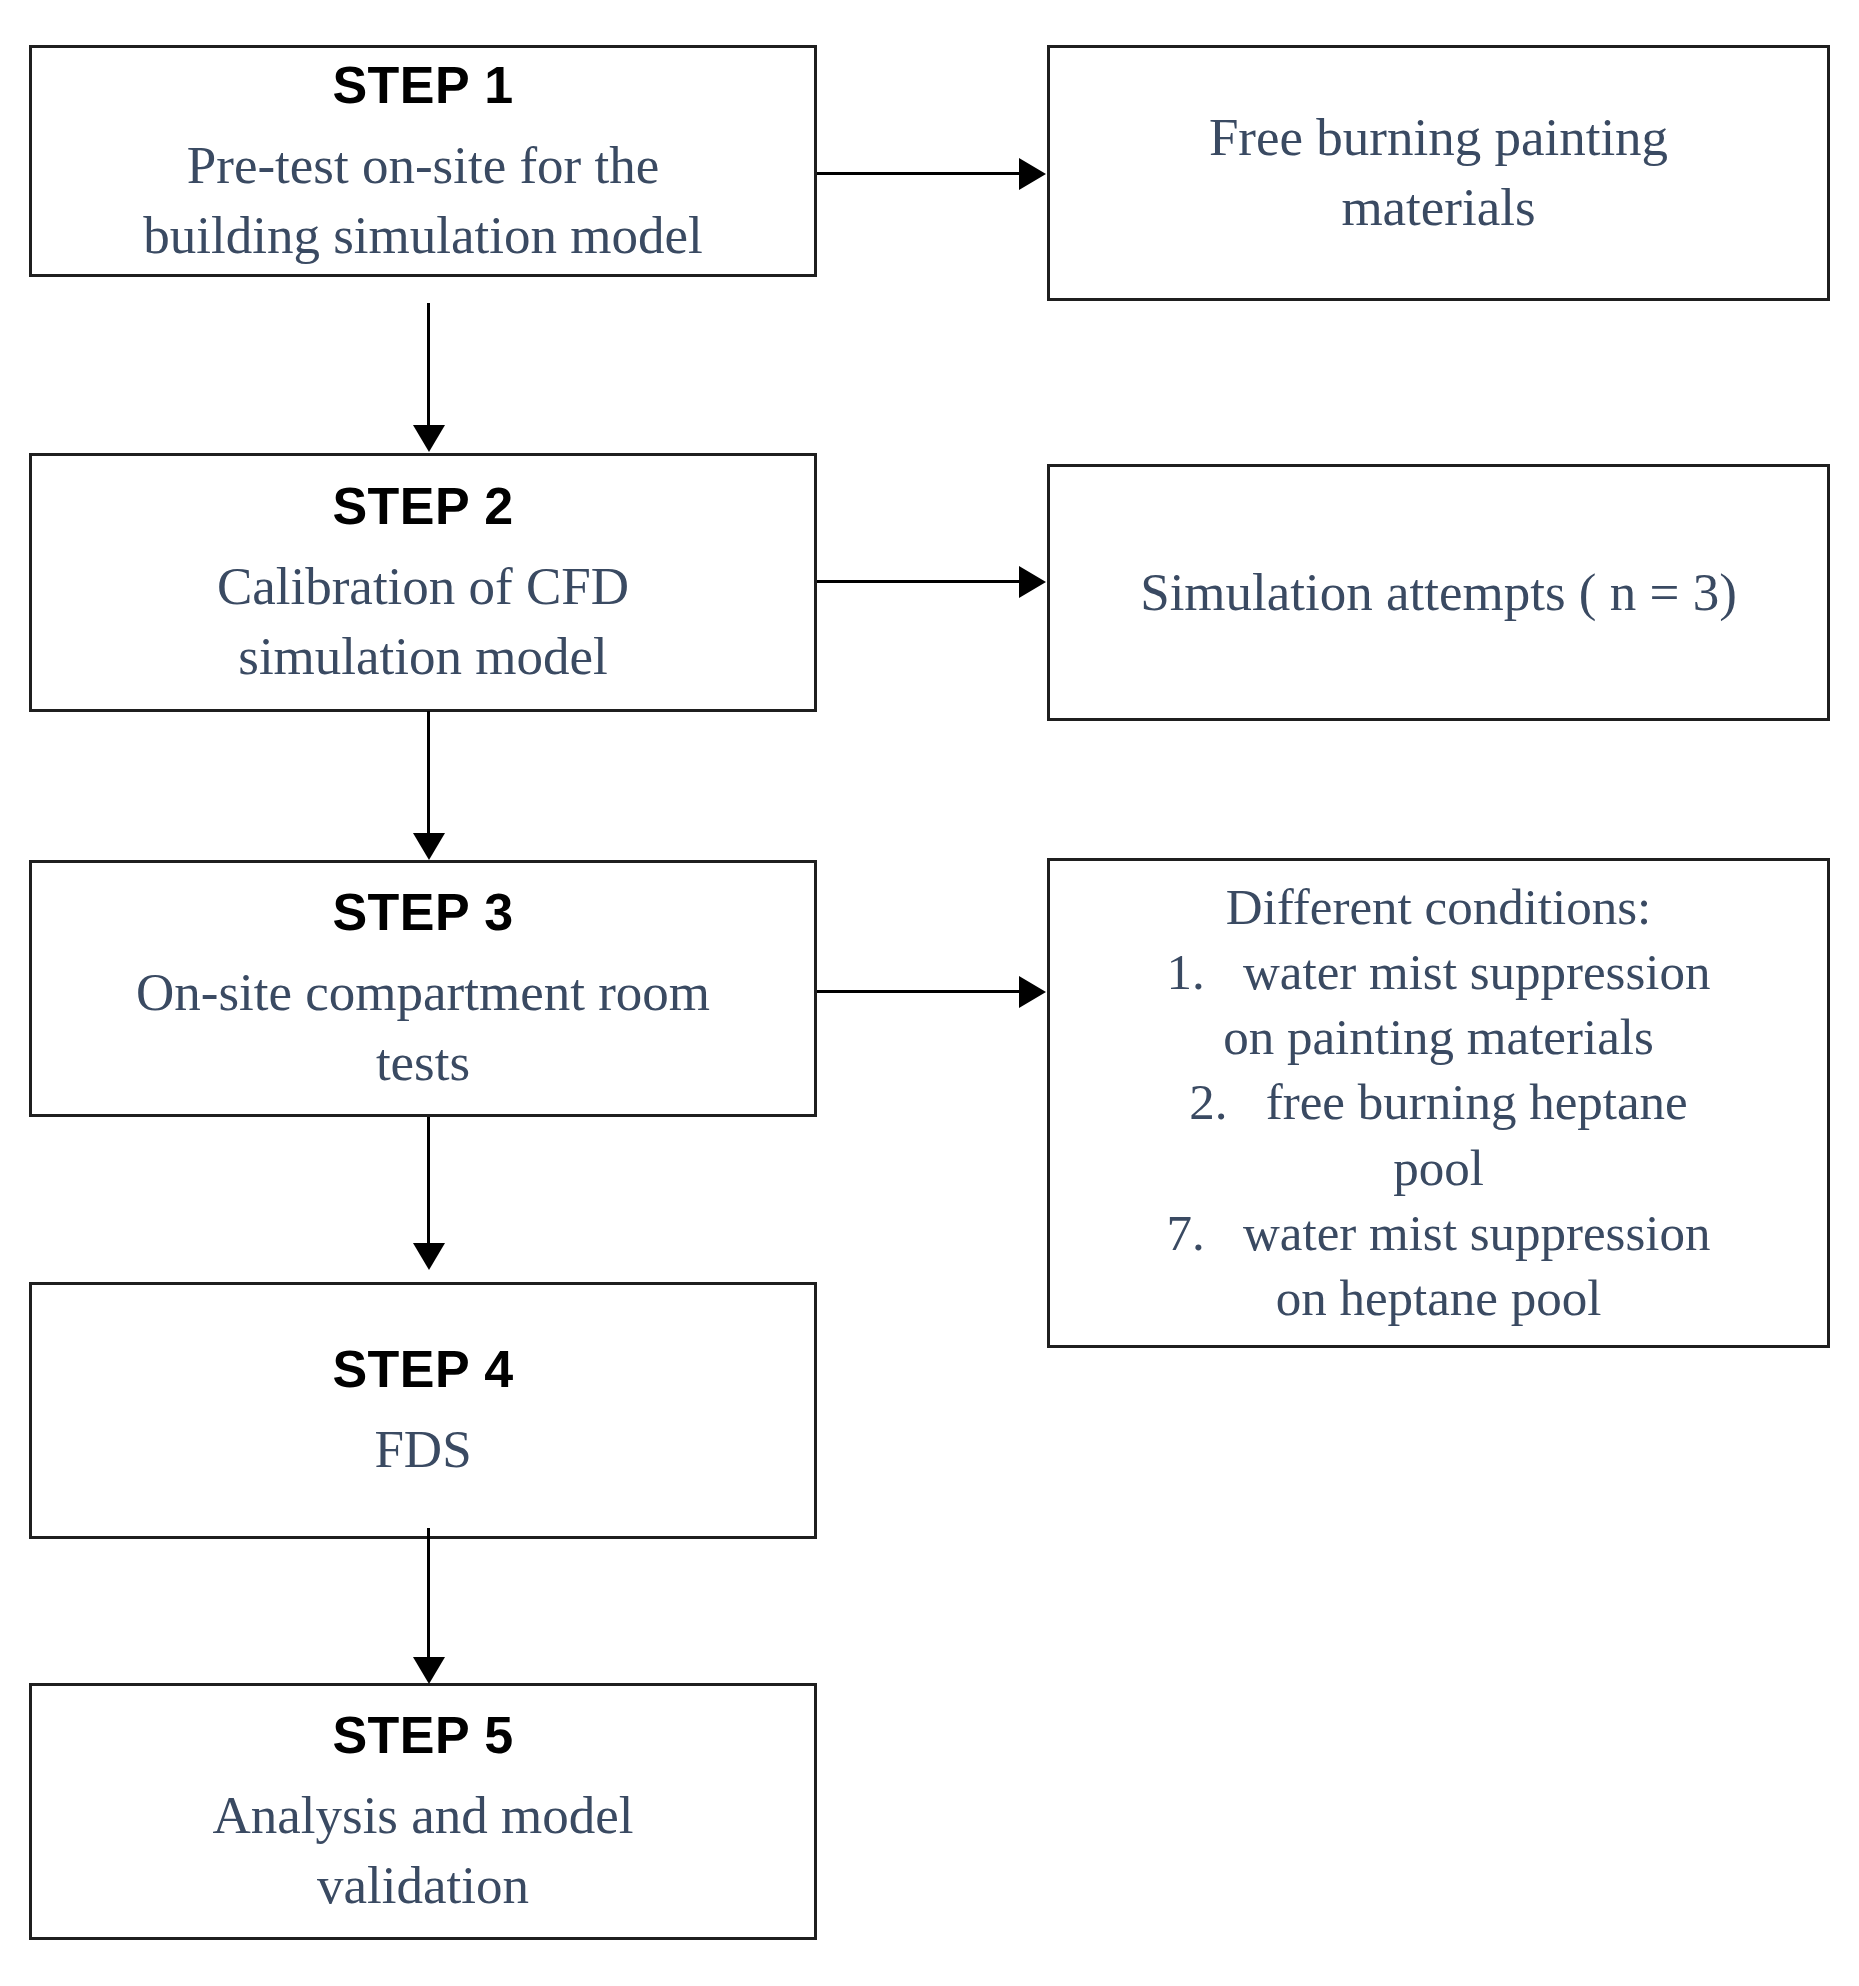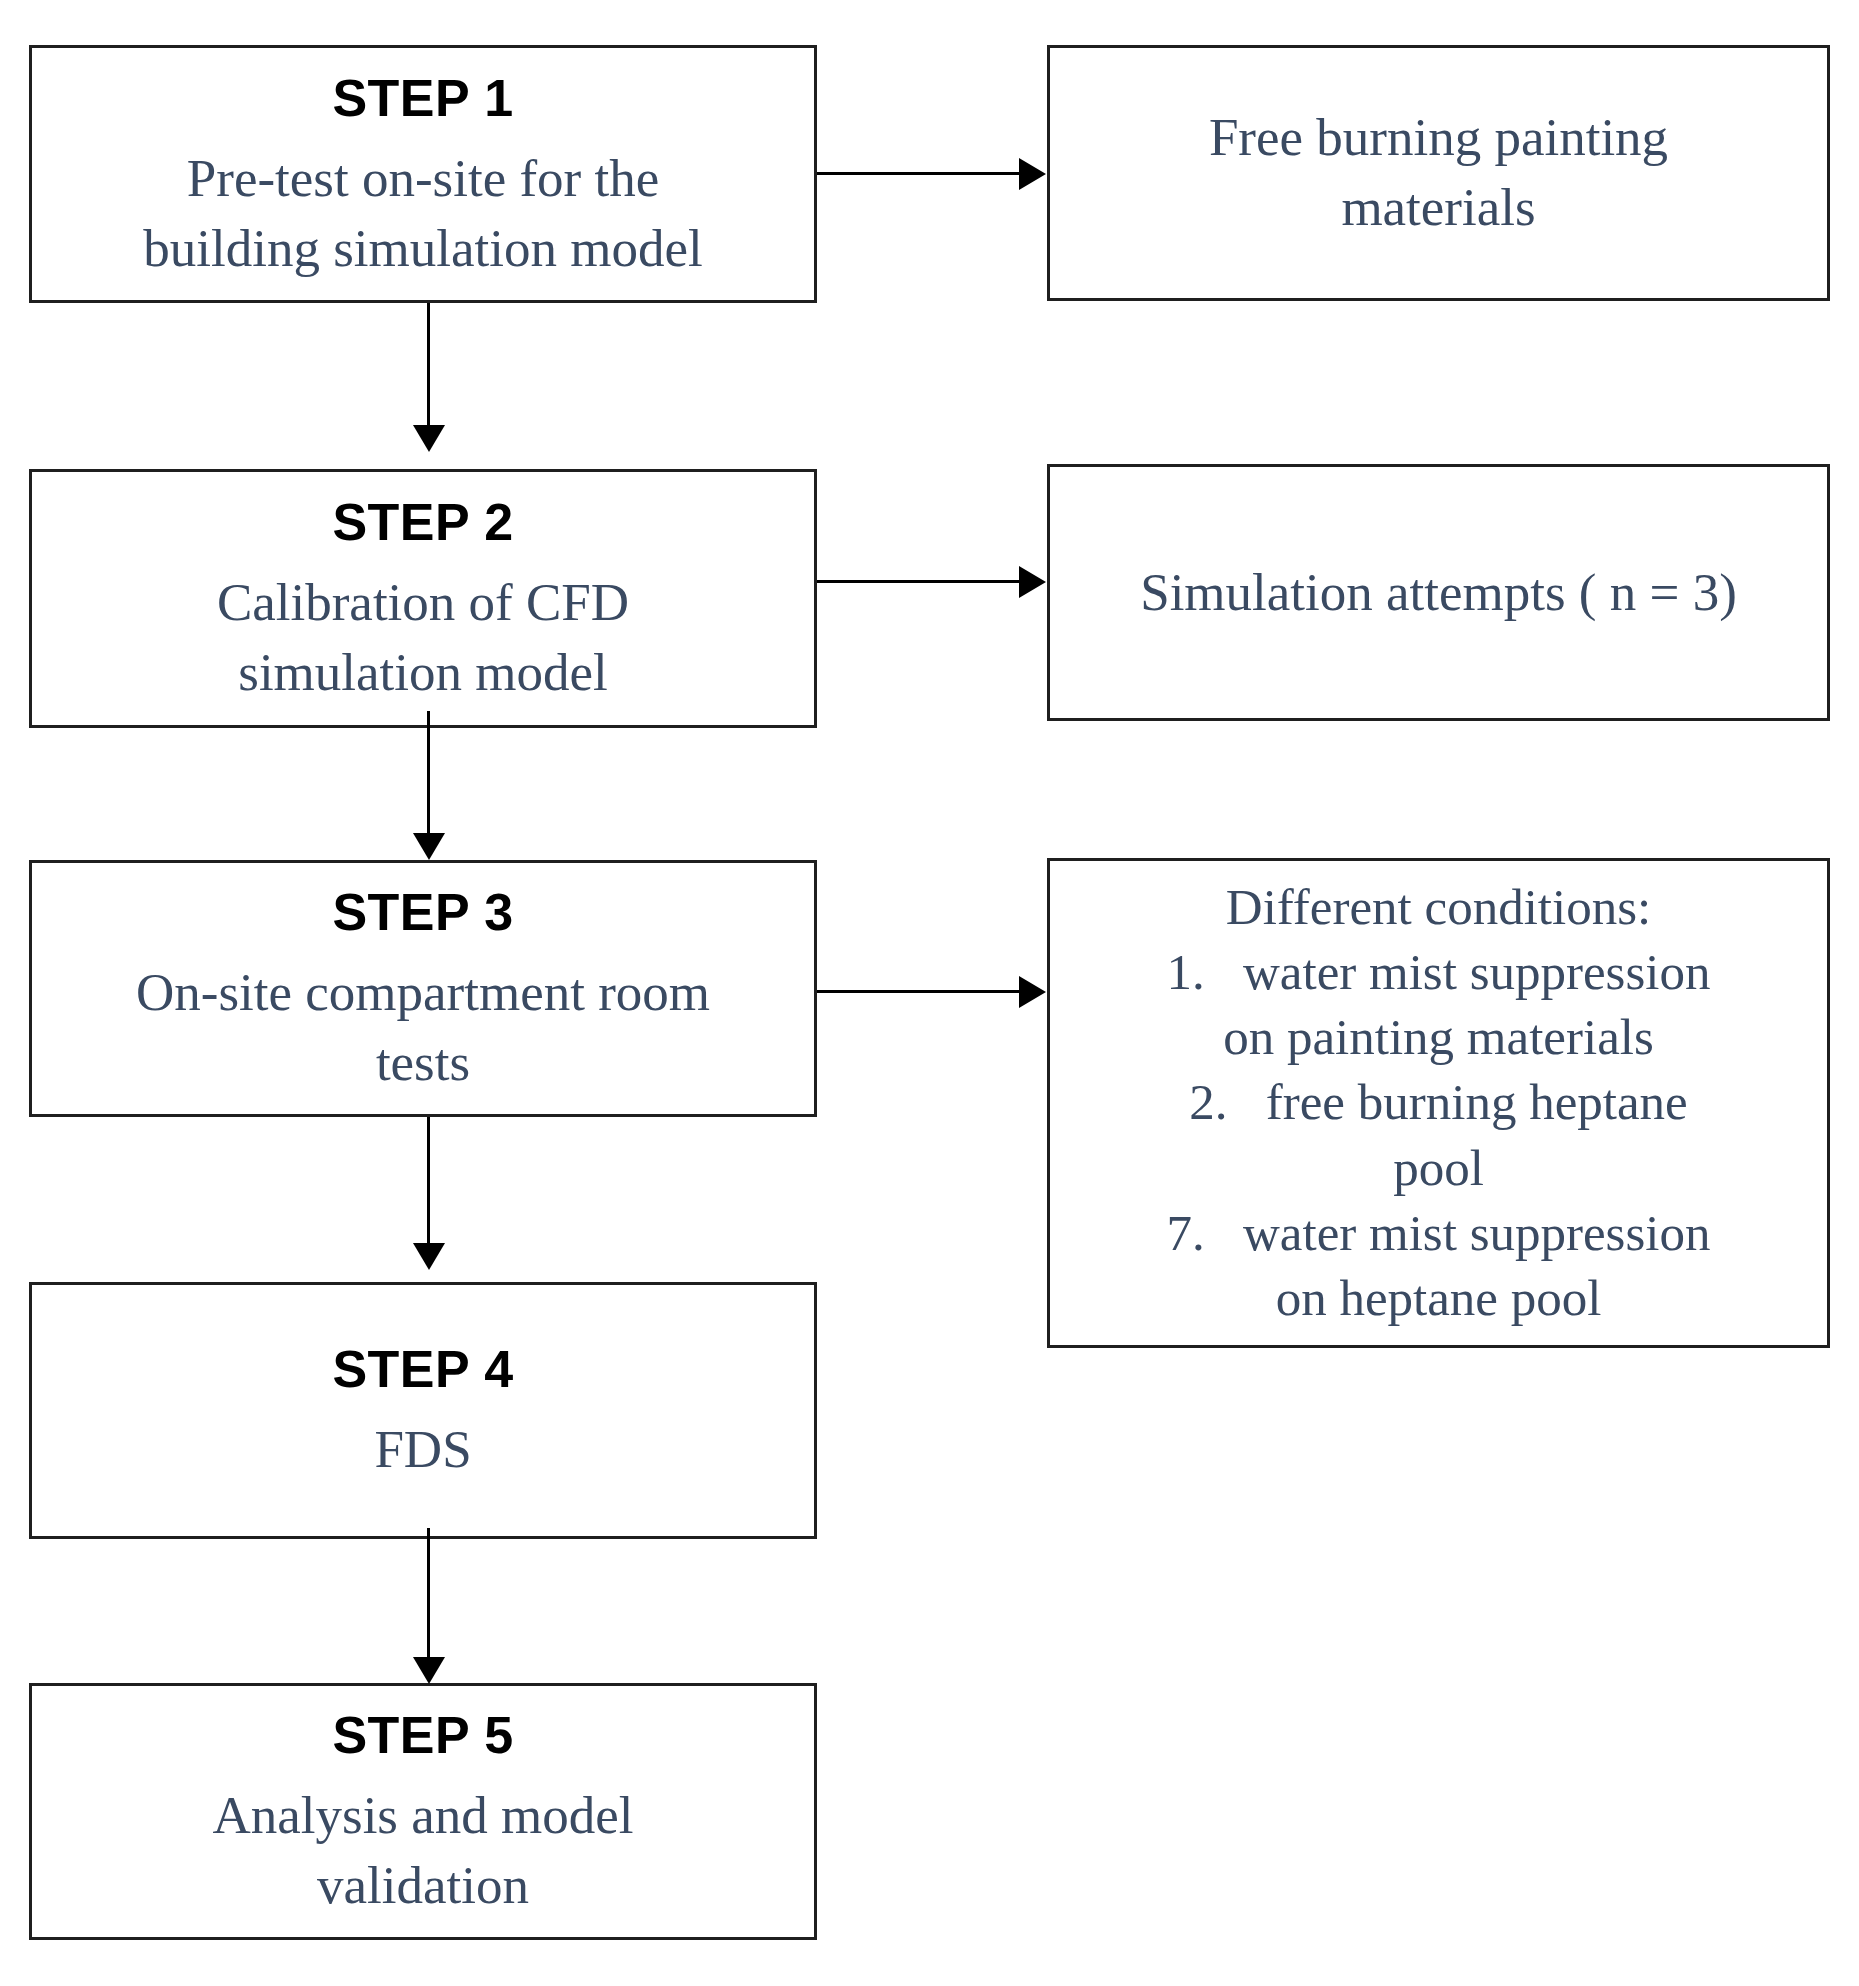--- a/index.html
+++ b/index.html
@@ -84,32 +84,32 @@
     border-top: 16.3px solid transparent;
     border-bottom: 16.3px solid transparent;
     border-left: 27px solid #000000;
   }
 </style>
 </head>
 <body>
 
 <div class="canvas">
 
-  <div class="box" style="left:29px; top:45px; width:788px; height:258px;">
+  <div class="box" style="left:29px; top:45px; width:788px; height:232px;">
     <div class="step-title">STEP 1</div>
     <div class="body-line">Pre-test on-site for the</div>
     <div class="body-line">building simulation model</div>
   </div>
 
   <div class="box" style="left:1047px; top:45px; width:783px; height:256px;">
     <div class="body-line">Free burning painting</div>
     <div class="body-line">materials</div>
   </div>
 
-  <div class="box" style="left:29px; top:469px; width:788px; height:259px;">
+  <div class="box" style="left:29px; top:453px; width:788px; height:259px;">
     <div class="step-title">STEP 2</div>
     <div class="body-line">Calibration of CFD</div>
     <div class="body-line">simulation model</div>
   </div>
 
   <div class="box" style="left:1047px; top:464px; width:783px; height:257px;">
     <div class="body-line">Simulation attempts ( n = 3)</div>
   </div>
 
   <div class="box" style="left:29px; top:860px; width:788px; height:257px;">

